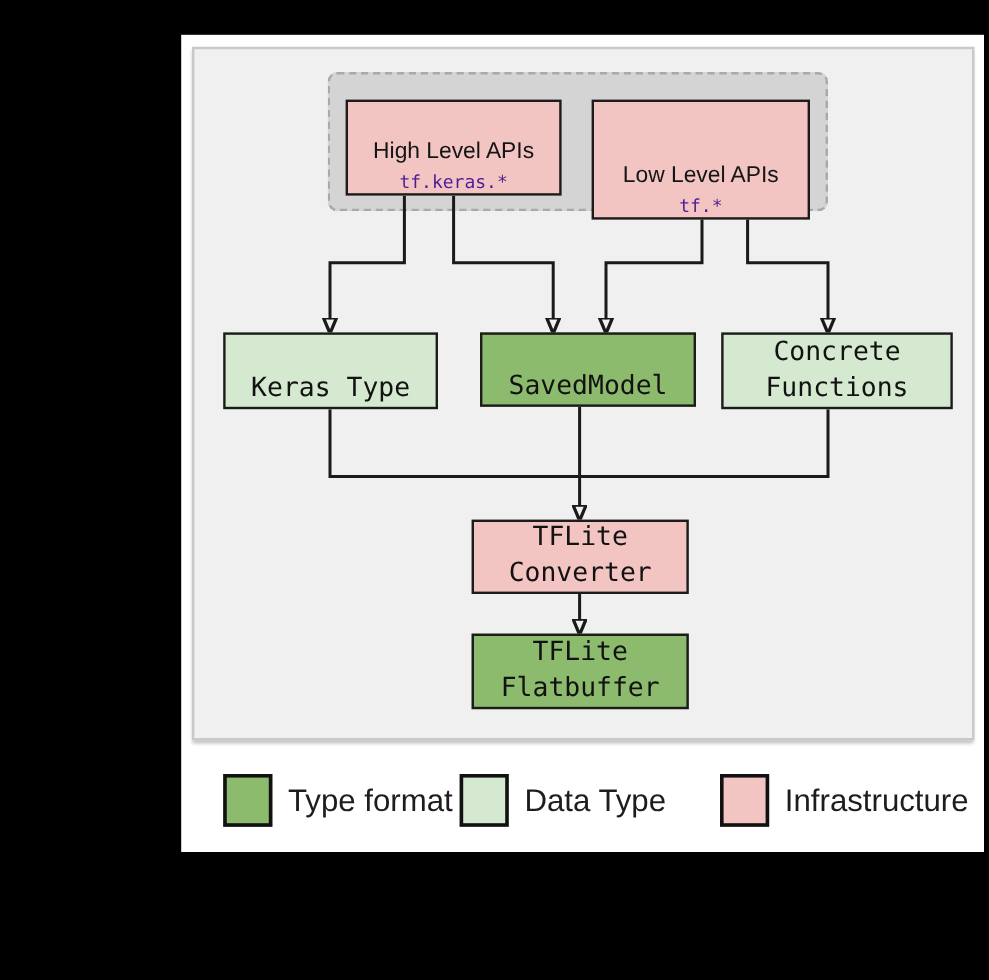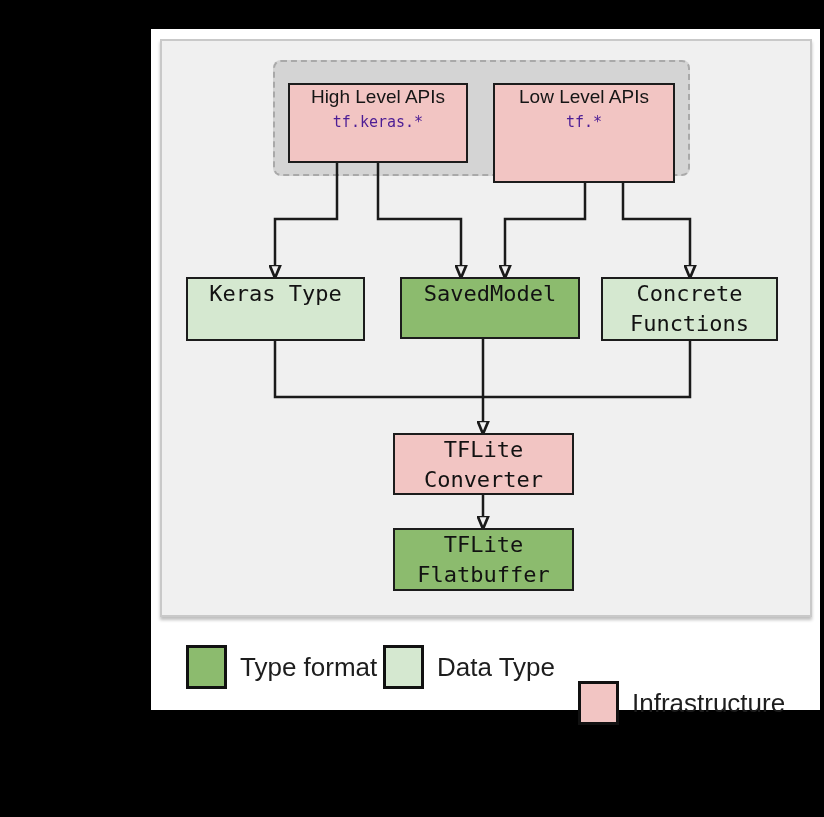--- a/index.html
+++ b/index.html
@@ -38,32 +38,32 @@
     border: 2px dashed #a9a9a9;
     border-radius: 8px;
   }
   .node {
     position: absolute;
     box-sizing: border-box;
     border: 2.5px solid #1c1c1c;
     display: flex;
     flex-direction: column;
     align-items: center;
-    justify-content: flex-start;
+    justify-content: flex-end;
     text-align: center;
   }
   .fill-pink { background: #f2c5c3; }
   .fill-light-green { background: #d5e8d0; }
   .fill-dark-green { background: #8cbb6e; }
 
   .node-high { left: 288px; top: 83px;  width: 180px; height: 80px; }
   .node-low  { left: 493px; top: 83px;  width: 182px; height: 100px; }
   .node-keras    { left: 186px; top: 277px; width: 179px; height: 64px; }
   .node-saved    { left: 400px; top: 277px; width: 180px; height: 62px; }
-  .node-concrete { left: 601px; top: 277px; width: 177px; height: 64px; }
+  .node-concrete { left: 601px; top: 277px; width: 193px; height: 64px; }
   .node-converter  { left: 393px; top: 433px; width: 181px; height: 62px; }
   .node-flatbuffer { left: 393px; top: 528px; width: 181px; height: 63px; }
 
   .api-title {
     font-size: 19px;
     color: #151515;
     line-height: 24px;
   }
   .api-code {
     margin-top: 4px;
@@ -91,21 +91,21 @@
   }
   .legend-item {
     position: absolute;
     top: 645px;
     display: flex;
     align-items: center;
     gap: 13px;
   }
   .legend-item-1 { left: 186px; }
   .legend-item-2 { left: 383px; }
-  .legend-item-3 { left: 578px; margin-top: 36px; }
+  .legend-item-3 { left: 600px; }
   .legend-swatch {
     width: 35px; height: 38px;
     border: 3px solid #111;
   }
   .legend-label {
     font-size: 26px;
     color: #1d1d1d;
     white-space: nowrap;
   }
 </style>

